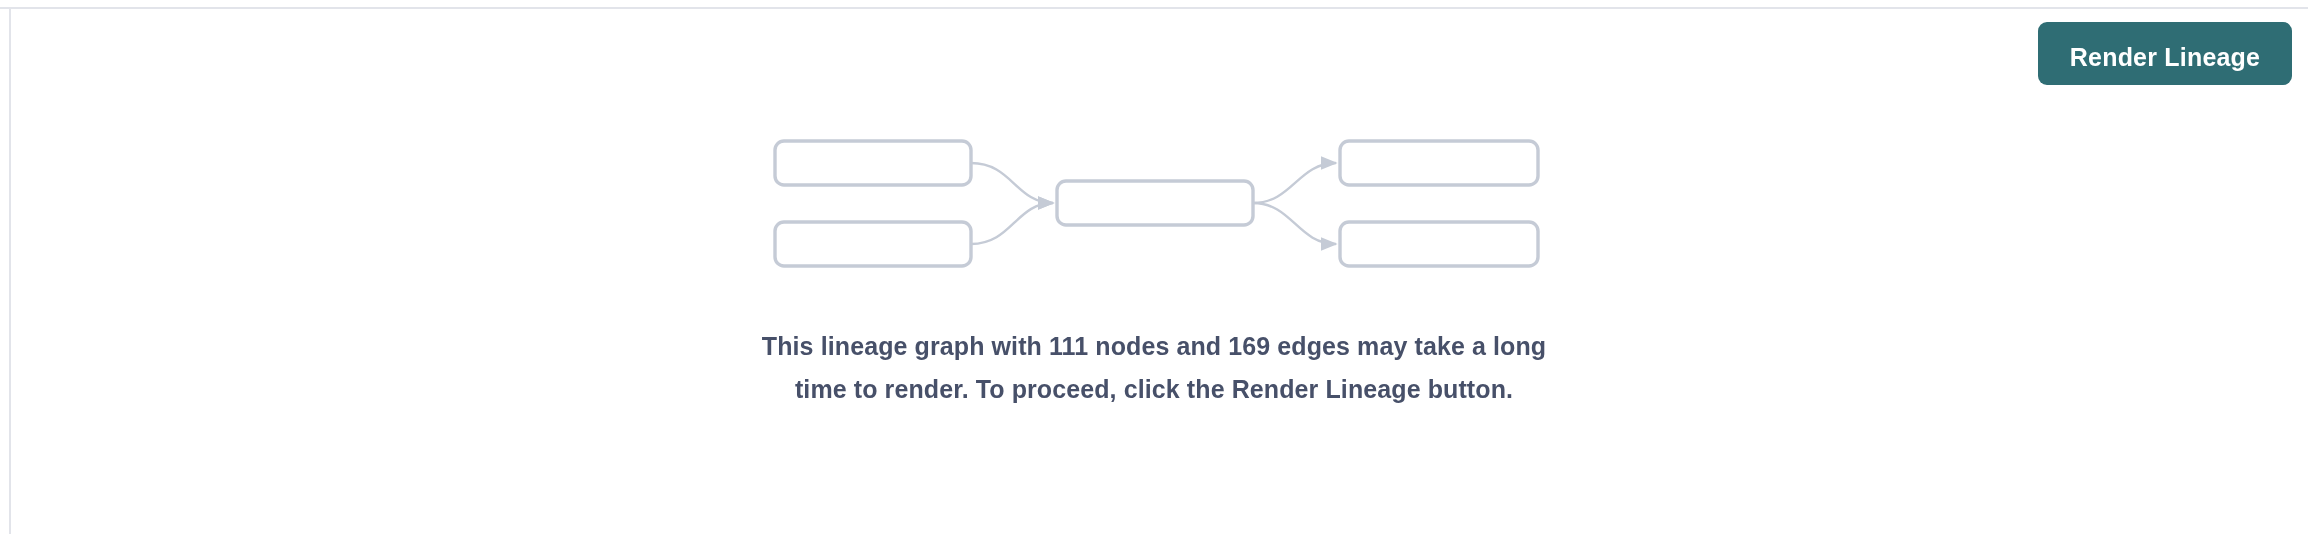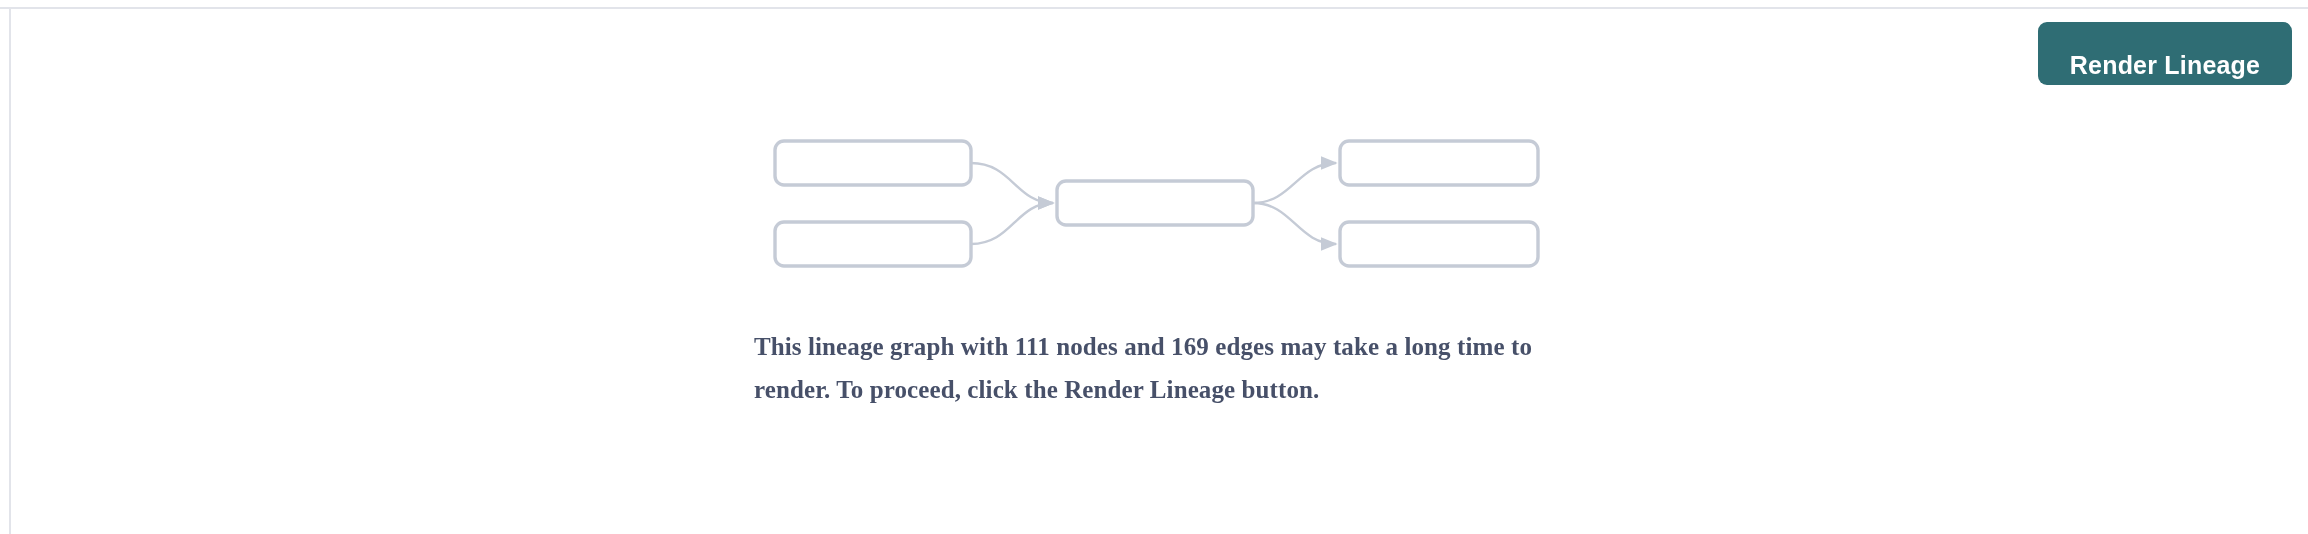--- a/index.html
+++ b/index.html
@@ -50,21 +50,21 @@
     background: #2f6d74;
     color: #ffffff;
     border: none;
     border-radius: 9px;
     font-family: "Liberation Sans", sans-serif;
     font-size: 25px;
     font-weight: bold;
     letter-spacing: 0.2px;
     line-height: 63px;
     text-align: center;
-    padding: 12px;
+    padding: 4px;
     cursor: pointer;
     white-space: nowrap;
   }
 
   
   .graph-wrap {
     position: absolute;
     left: 0;
     top: 0;
     width: 2308px;
@@ -79,22 +79,22 @@
     height: 300px;
     display: block;
   }
 
   
   .notice {
     position: absolute;
     left: 754px;
     top: 325px;
     width: 800px;
-    text-align: left;
-    font-family: Liberation Serif, serif;
+    text-align: center;
+    font-family: Liberation Sans, sans-serif;
     font-size: 25px;
     font-weight: bold;
     line-height: 43px;
     color: #475069;
     letter-spacing: 0.1px;
   }
 </style>
 </head>
 <body>
 

